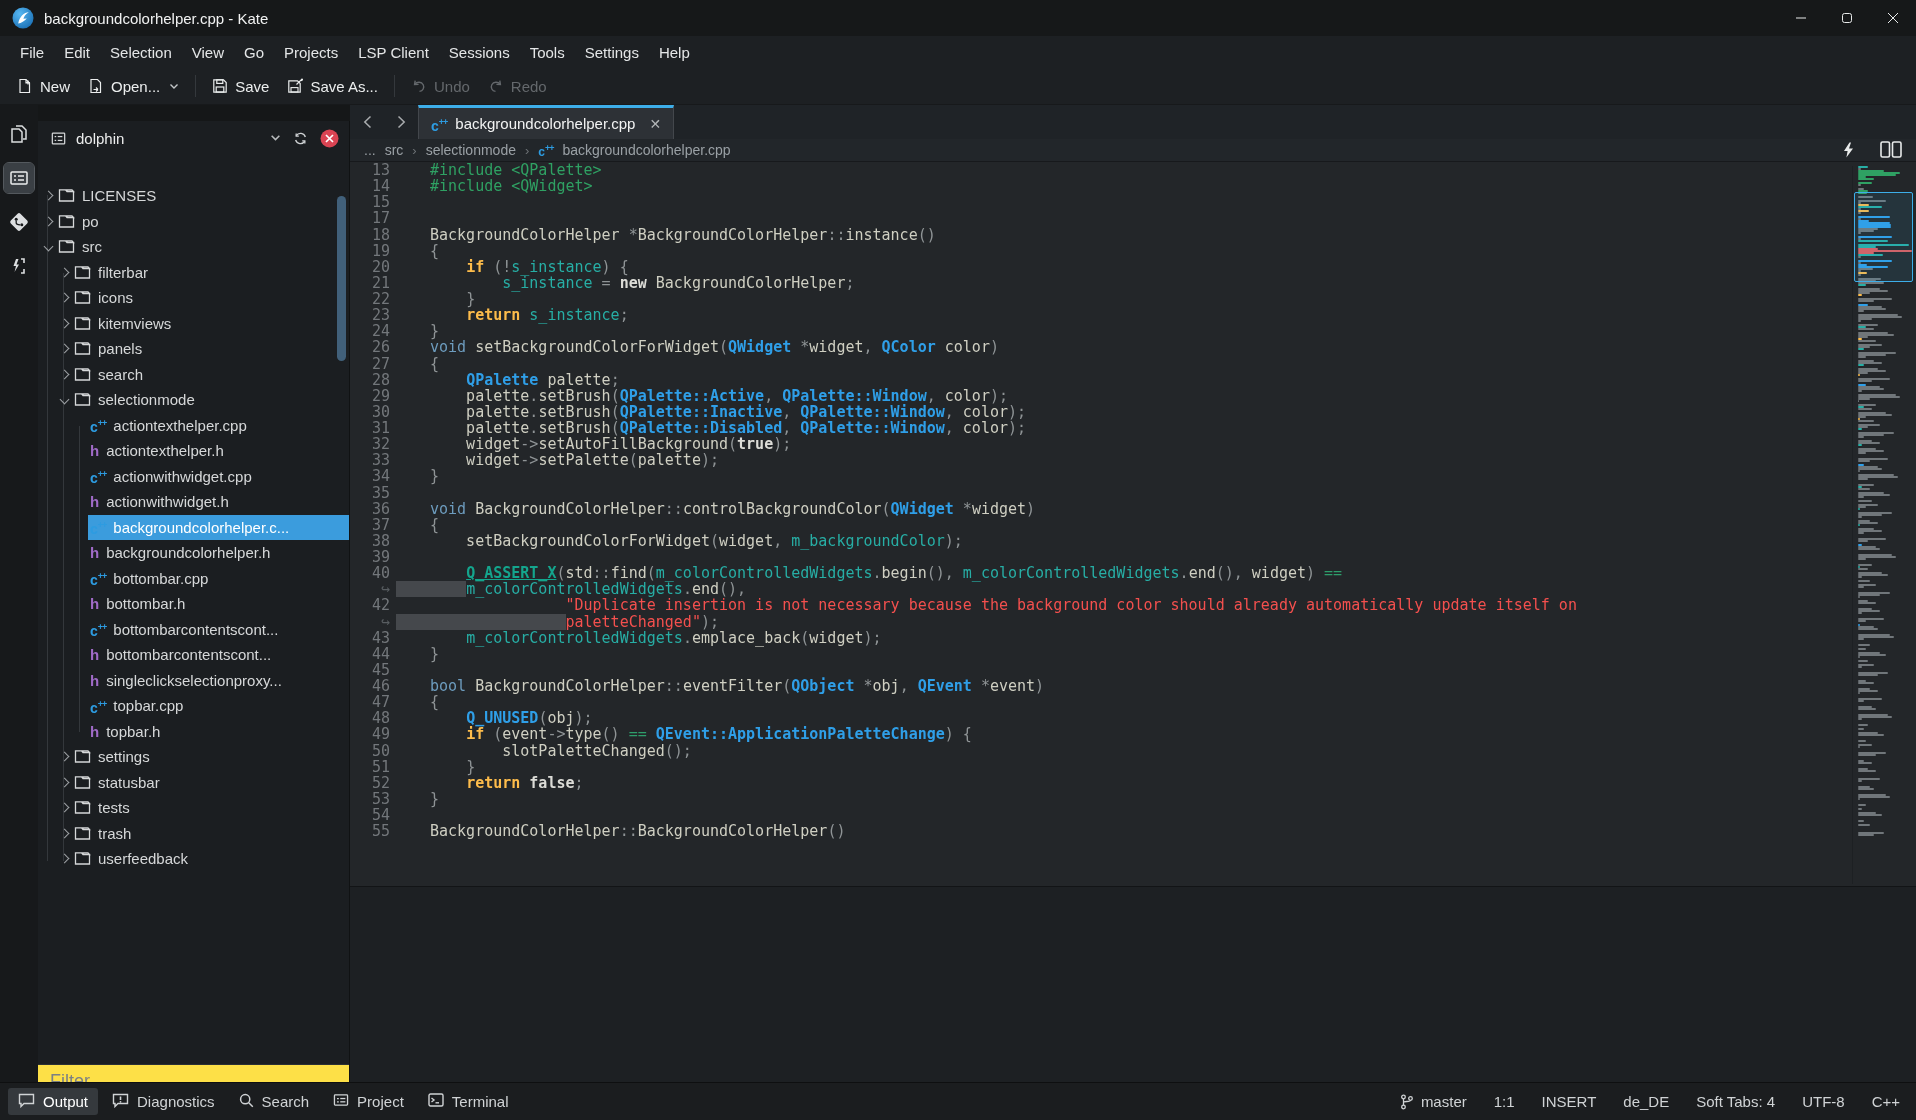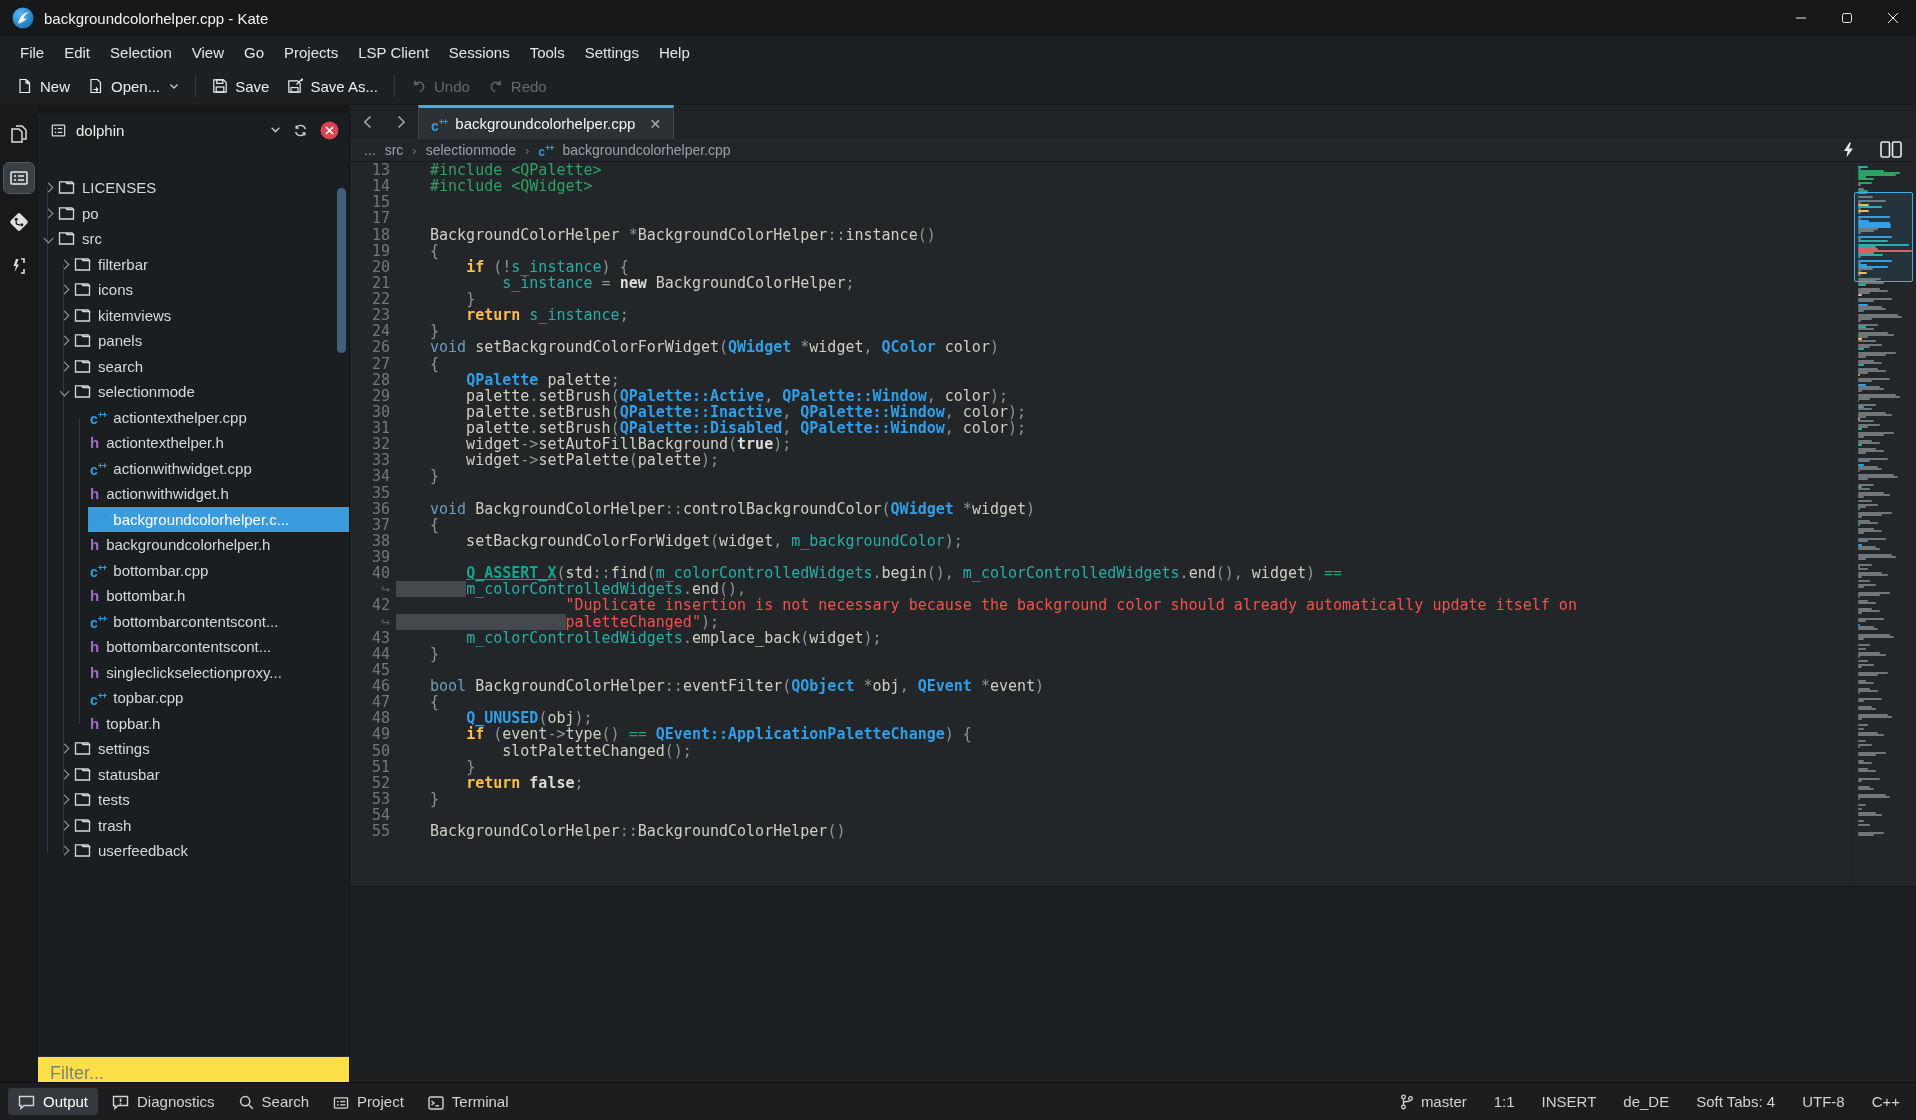--- a/index.html
+++ b/index.html
@@ -32,21 +32,21 @@
   
   #main { position:absolute; left:0; top:105px; width:1916px; height:977px; }
 
   
   #iconstrip { position:absolute; left:0; top:0; width:38px; height:977px; background:#17191b;
     display:flex; flex-direction:column; align-items:center; }
   .strip-icn { width:30px; height:30px; display:flex; align-items:center; justify-content:center; margin-top:14px; border-radius:5px; }
   .strip-icn.active { background:#3a3f44; outline:1px solid #54595e; }
 
   
-  #treepanel { position:absolute; left:38px; top:8px; width:312px; height:977px; background:#1b1e21; border-right:1px solid #101213; }
+  #treepanel { position:absolute; left:38px; top:16px; width:312px; height:977px; background:#1b1e21; border-right:1px solid #101213; }
   #treeheader { position:absolute; left:0; top:0; width:100%; height:34px; display:flex; align-items:center; padding:0 10px 0 12px; }
   #treeheader .pname { color:#eceded; font-size:15px; margin-left:9px; }
   #treeheader .hspacer { flex:1; }
   #treeheader .hicn { margin-left:12px; display:flex; align-items:center; }
   #tree { position:absolute; left:0; top:34px; right:0; bottom:34px; overflow:hidden; padding-top:28px; }
   .guide { position:absolute; width:1px; background:#34383c; }
   .trow { position:relative; height:25.5px; display:flex; align-items:center; }
   .twist { width:16px; flex:none; display:flex; align-items:center; justify-content:center; }
   .chev { width:7px; height:7px; border-right:1.6px solid #9ea2a5; border-bottom:1.6px solid #9ea2a5; }
   .chev.closed { transform:rotate(-45deg); }
@@ -101,21 +101,21 @@
   .mrow { height:1.5px; margin-bottom:0.5px; border-radius:1px; }
   #mmviewport { position:absolute; left:1px; right:1px; border:1px solid #3daee9; background:rgba(61,174,233,0.10); border-radius:2px; }
 
   
   #outputpanel { position:absolute; left:0; top:781px; width:100%; height:196px; background:#1d2023; border-top:1px solid #121416; }
 
   
   #statusbar { position:absolute; left:0; bottom:0; width:1916px; height:38px; background:#1b1d1f;
     border-top:1px solid #0e0f10; display:flex; align-items:center; }
   #bottombtns { display:flex; align-items:center; gap:4px; padding-left:8px; }
-  .bbtn { display:flex; align-items:flex-end; gap:8px; color:#d0d3d5; font-size:15px; padding:5px 10px; border-radius:3px; }
+  .bbtn { display:flex; align-items:flex-start; gap:8px; color:#d0d3d5; font-size:15px; padding:5px 10px; border-radius:3px; }
   .bbtn.active { background:#35393d; color:#ffffff; }
   #statusright { margin-left:auto; display:flex; align-items:center; gap:27px; padding-right:16px;
     color:#d0d3d5; font-size:15px; }
   #statusright .sitem { display:flex; align-items:center; gap:7px; }
 </style>
 </head>
 <body>
 
 <div id="app">
 

